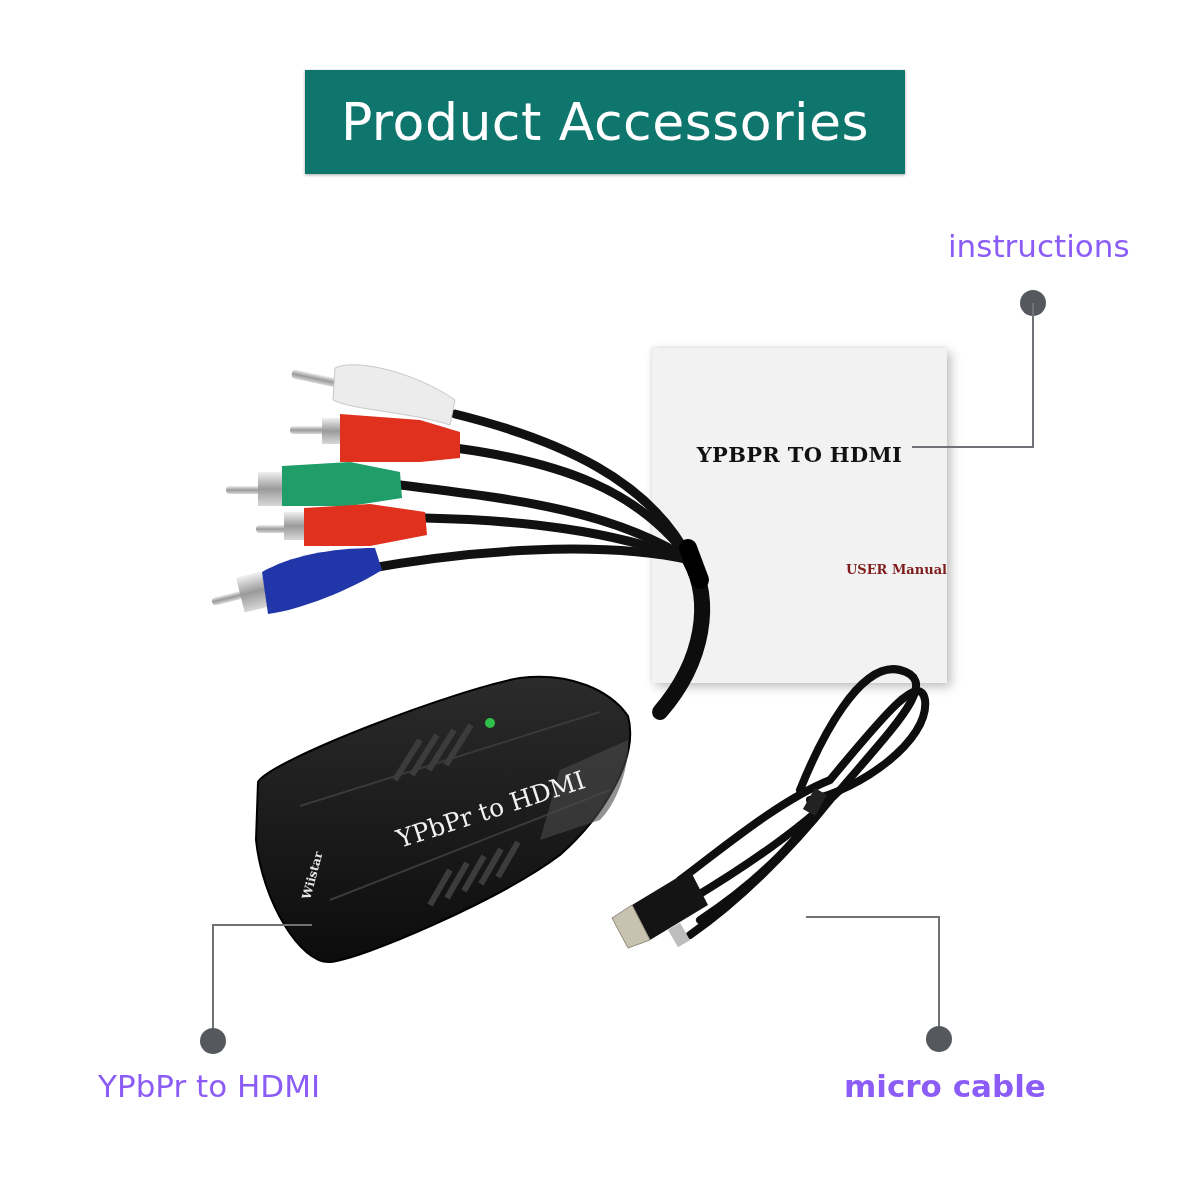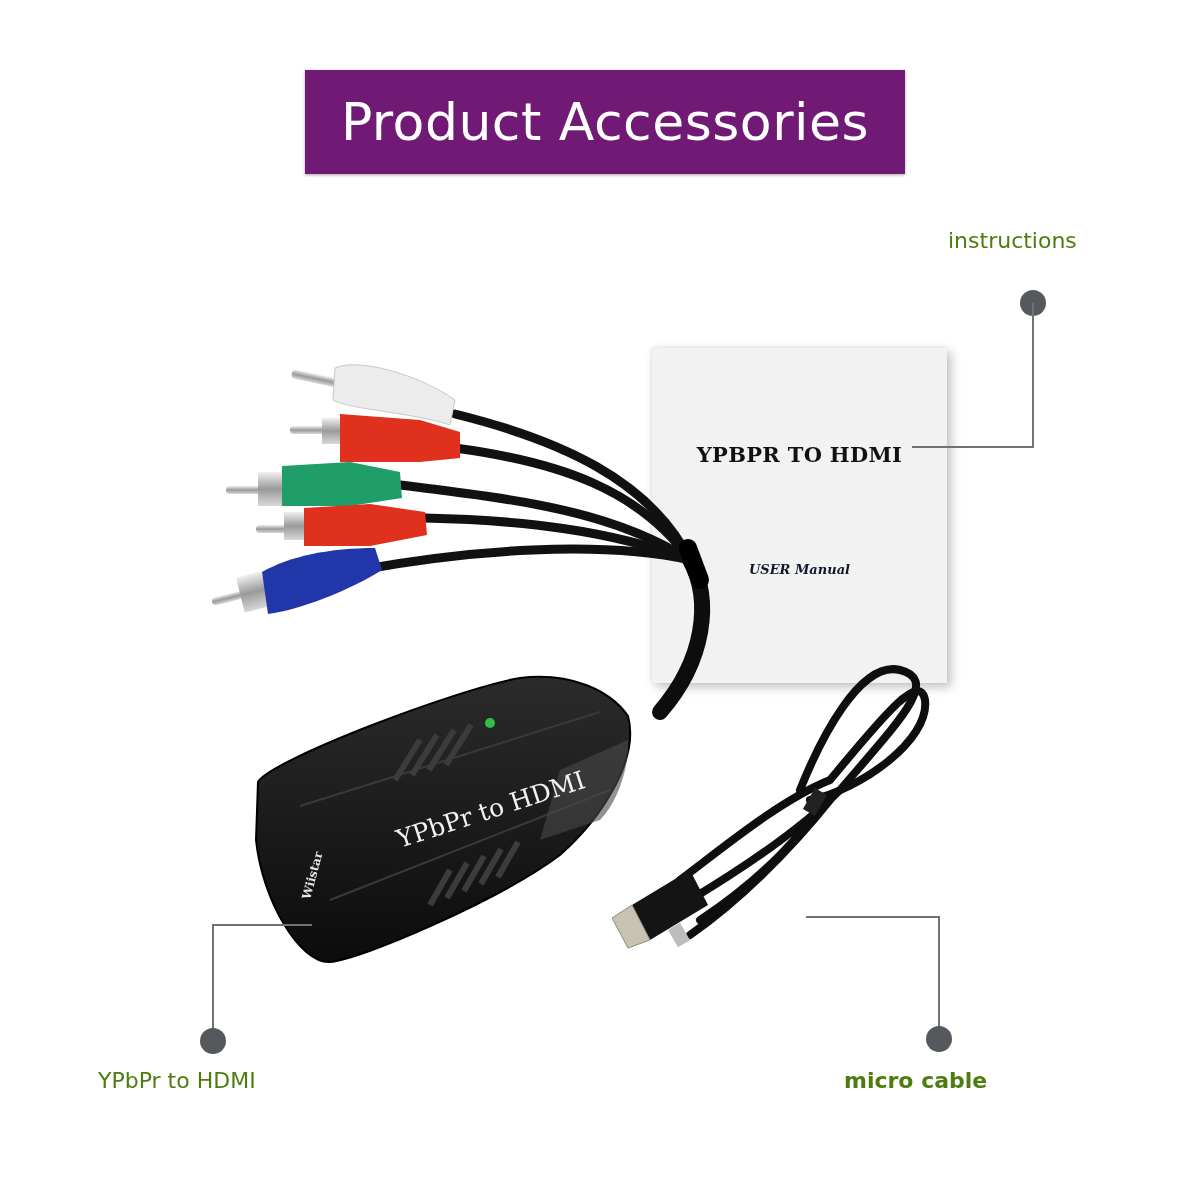--- a/index.html
+++ b/index.html
@@ -1,24 +1,24 @@
 <!DOCTYPE html>
 <html><head>
 <meta charset="utf-8">
 <style>
   html, body { margin: 0; padding: 0; background: #ffffff; }
   body { width: 1200px; height: 1200px; position: relative; overflow: hidden; font-family: "DejaVu Sans", sans-serif; }
-  .banner { position: absolute; left: 305px; top: 70px; width: 600px; height: 104px; background: #701a75; box-shadow: 0 1px 3px rgba(0,0,0,0.35); display: flex; align-items: center; justify-content: center; }
+  .banner { position: absolute; left: 305px; top: 70px; width: 600px; height: 104px; background: #0f766e; box-shadow: 0 1px 3px rgba(0,0,0,0.35); display: flex; align-items: center; justify-content: center; }
   .banner-text { color: #ffffff; font-size: 52px; font-family: "DejaVu Sans", sans-serif; letter-spacing: 0.5px; }
-  .callout-label { position: absolute; color: #4d7c0f; font-size: 22px; font-family: "DejaVu Sans", sans-serif; }
+  .callout-label { position: absolute; color: #8b5cf6; font-size: 31px; font-family: "DejaVu Sans", sans-serif; }
   .dot { position: absolute; width: 26px; height: 26px; border-radius: 50%; background: #55595e; }
   .line { position: absolute; background: #6f7378; }
   .manual { position: absolute; left: 652px; top: 348px; width: 295px; height: 335px; background: #f2f2f2; box-shadow: 4px 4px 10px rgba(0,0,0,0.25), -1px -1px 3px rgba(0,0,0,0.08); }
   .manual-title { position: absolute; left: 0; right: 0; top: 94px; text-align: center; font-family: "DejaVu Serif", serif; font-weight: bold; font-size: 21px; color: #111; letter-spacing: 0.3px; }
-  .manual-sub { position: absolute; left: 0; right: 0; top: 214px; text-align: center; font-family: "DejaVu Serif", serif; font-weight: bold; font-size: 13px; color: #0f172a; font-style: italic; }
+  .manual-sub { position: absolute; left: 0; right: 0; top: 214px; text-align: right; font-family: "DejaVu Serif", serif; font-weight: bold; font-size: 13px; color: #7f1d1d; }
   svg.photo { position: absolute; left: 0; top: 0; }
 </style>
 </head>
 <body>
 
 <div class="banner">
   <span class="banner-text">Product Accessories</span>
 </div>
 
 <div class="callout-label" style="left:948px; top:228px;">instructions</div>

